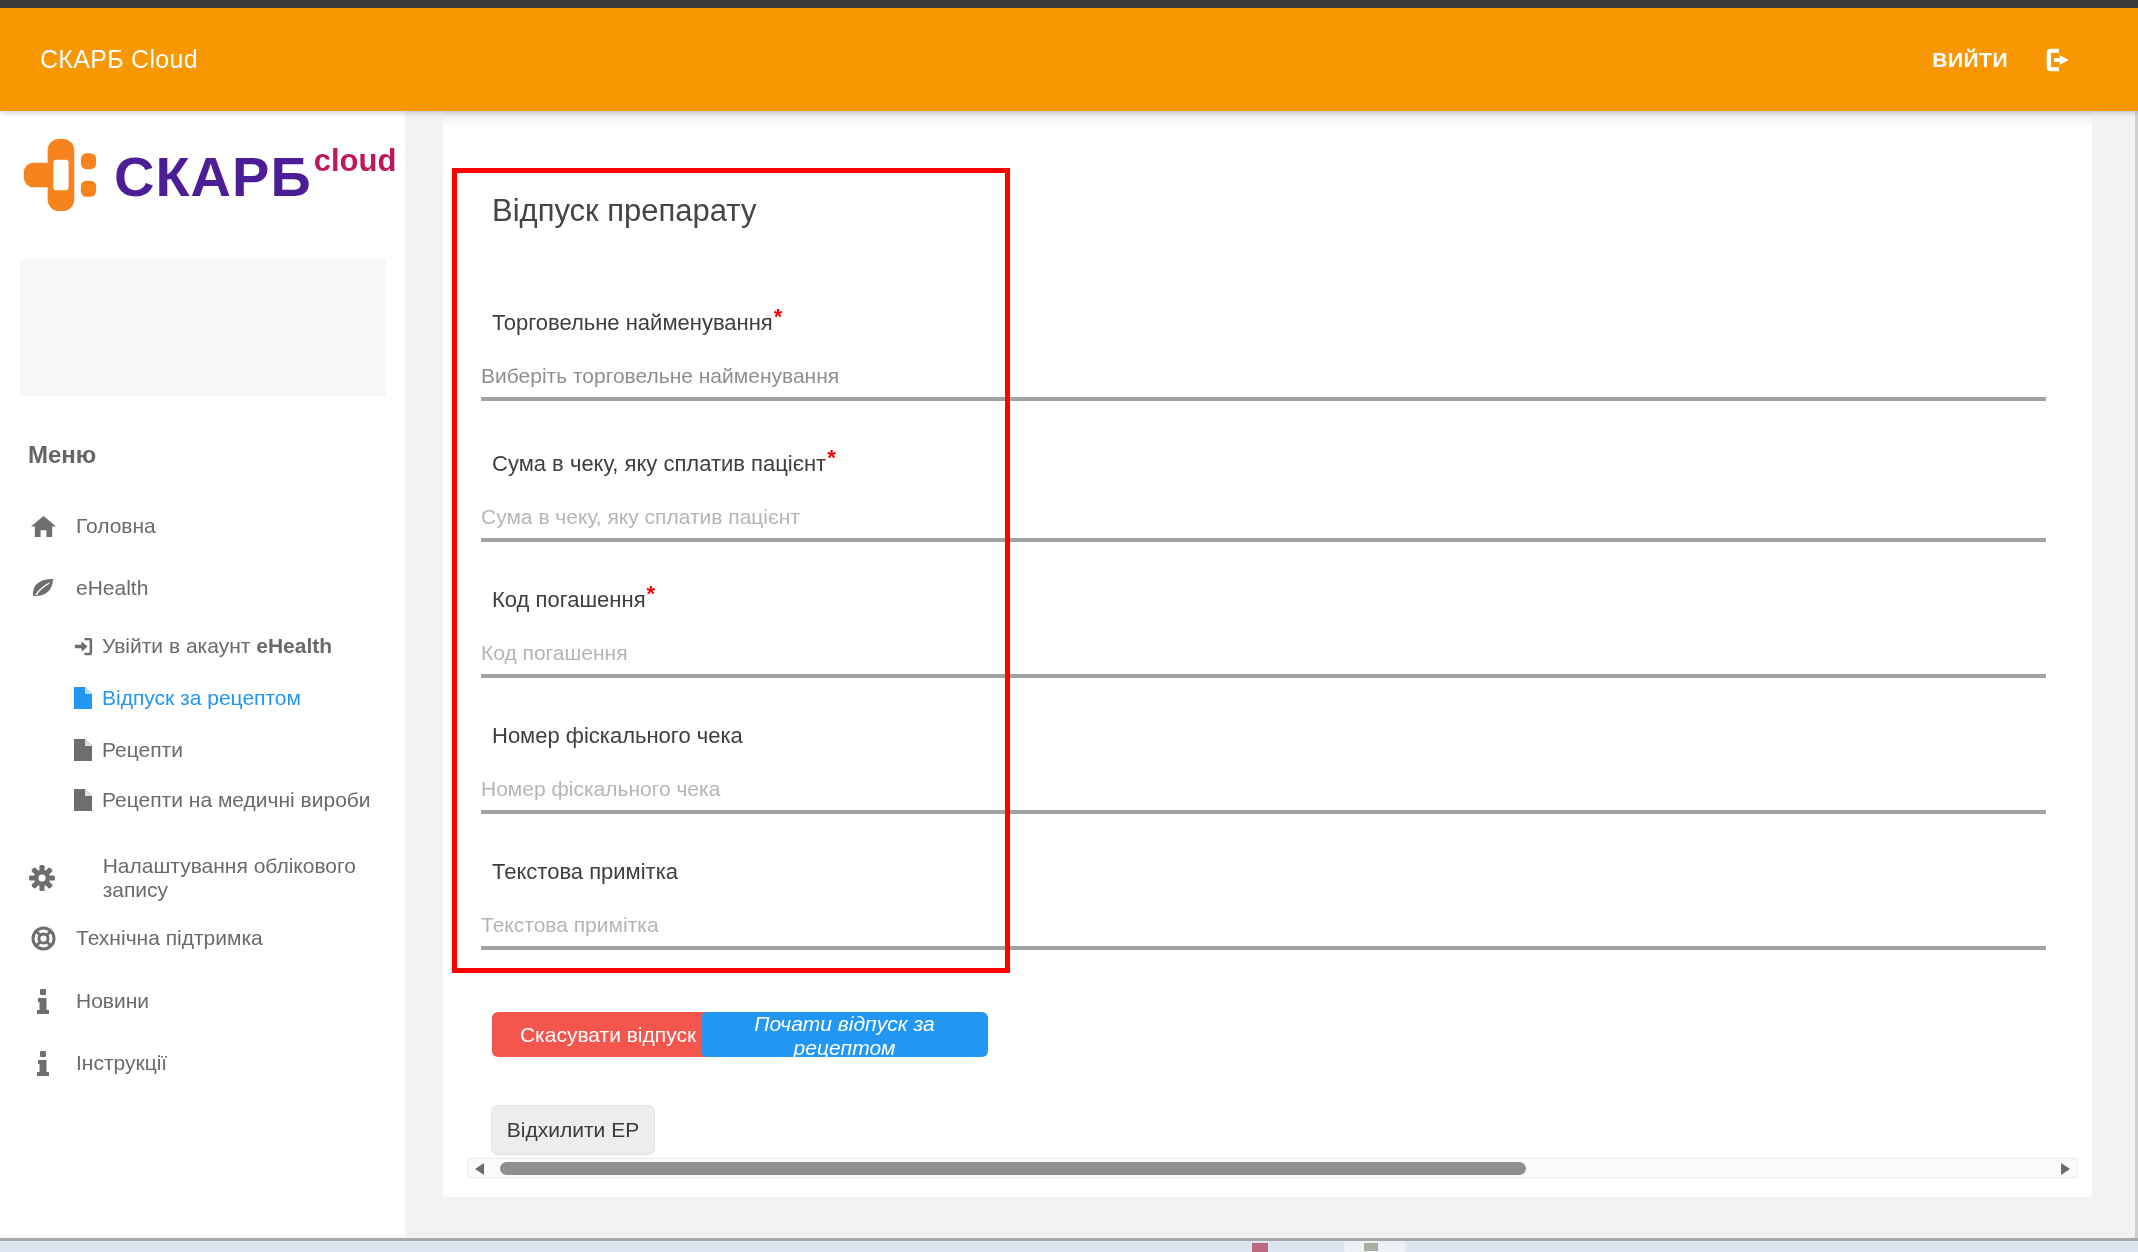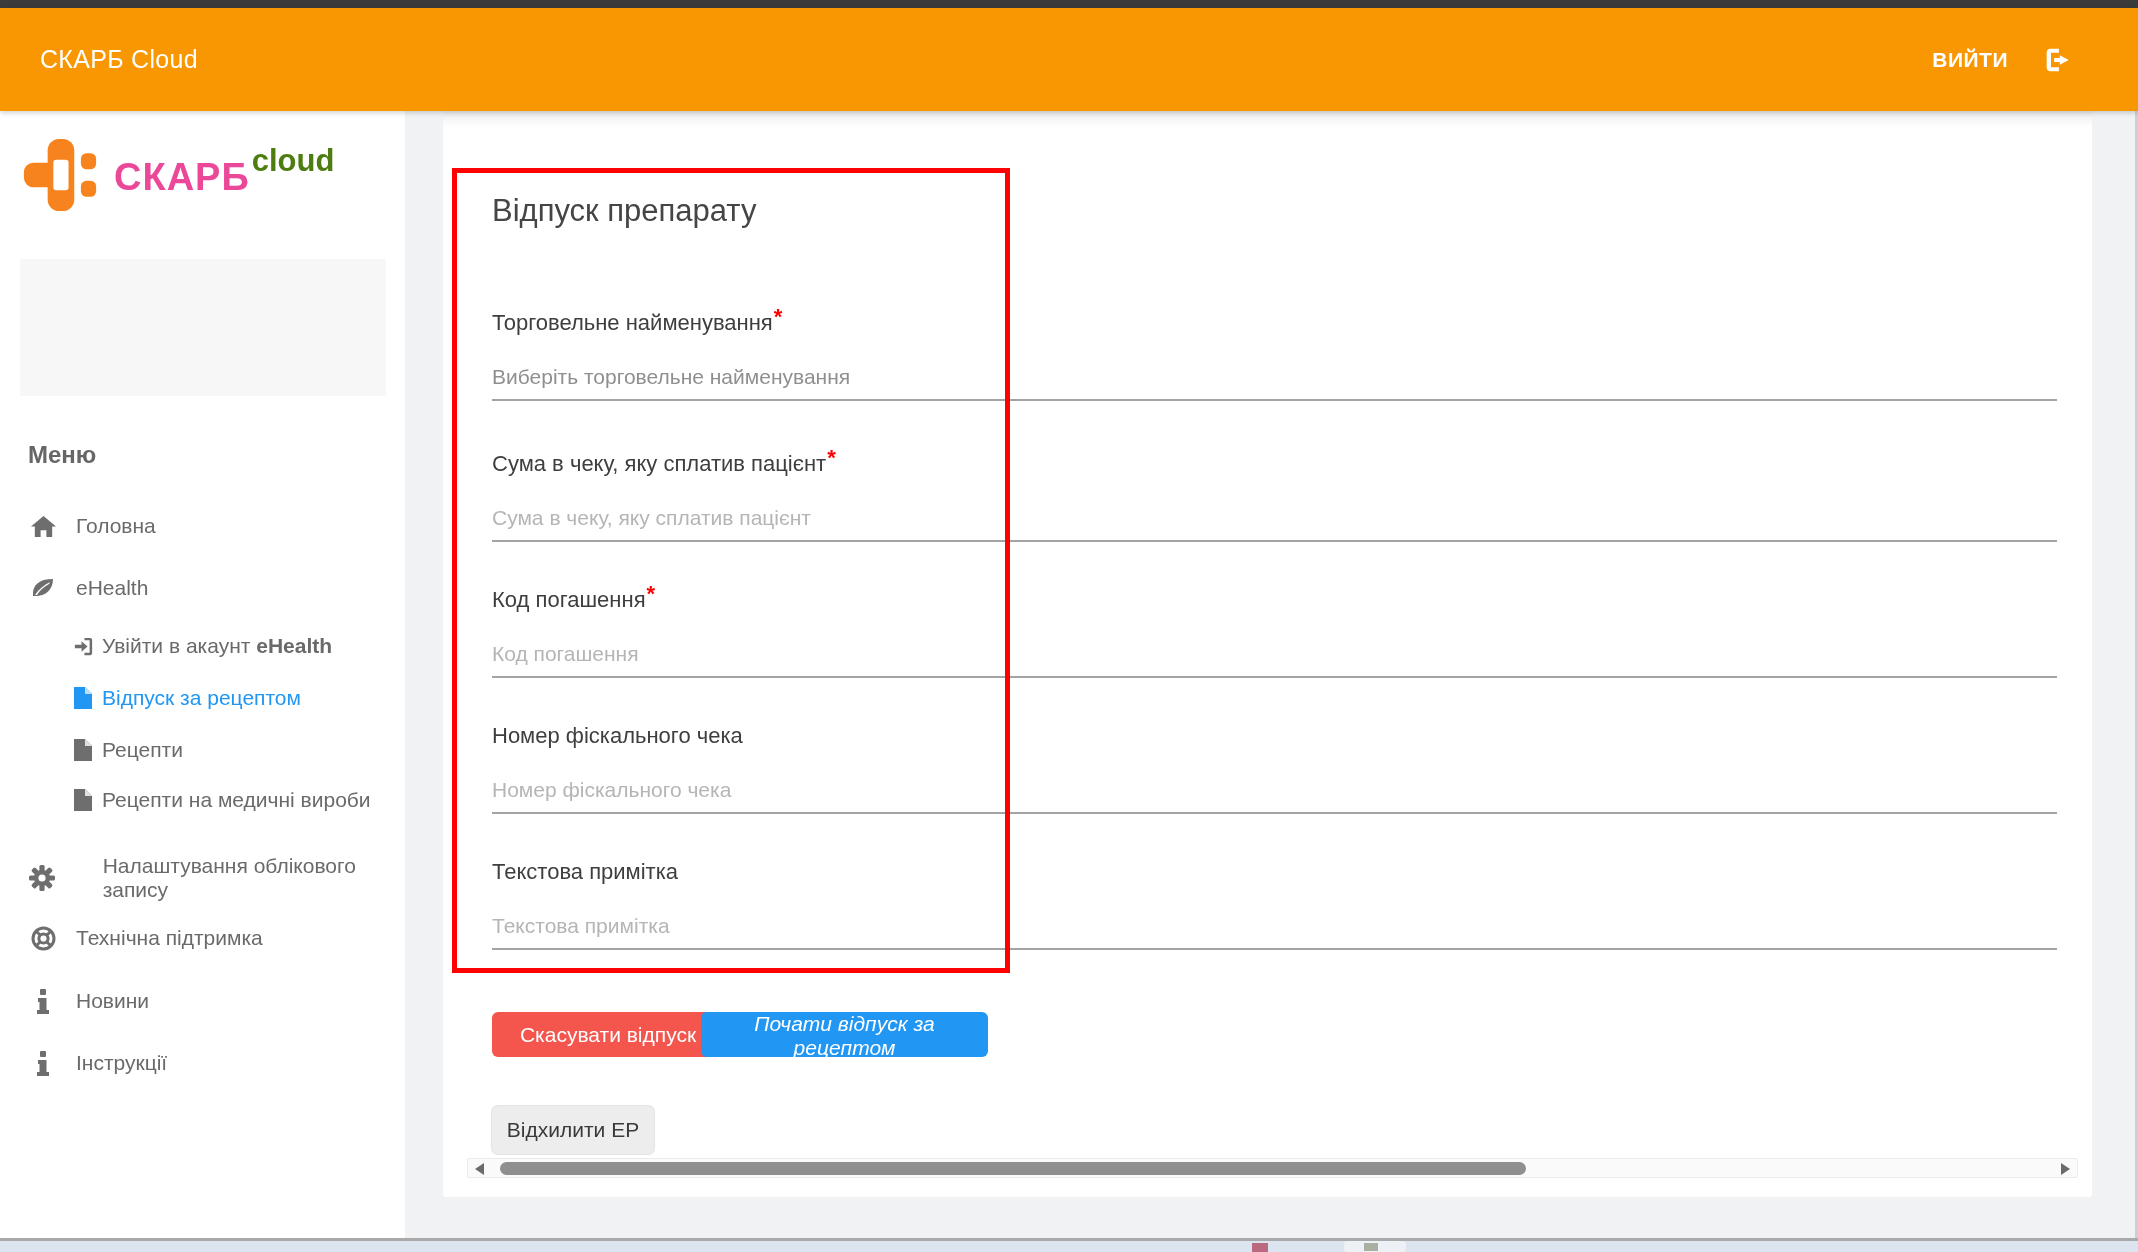--- a/index.html
+++ b/index.html
@@ -28,22 +28,22 @@
     z-index:5;
   }
   .header-title { position:absolute; left:40px; top:0; height:117px; line-height:103px; font-size:25px; letter-spacing:.3px; }
   .logout { position:absolute; right:66px; top:0; height:103px; display:flex; align-items:center; gap:34px; cursor:pointer; }
   .logout-label { font-size:21px; font-weight:bold; letter-spacing:.5px;text-align:center; }
   .logout svg { display:block; }
 
   
   .sidebar { position:absolute; left:0; top:111px; width:405px; height:1127px; background:#fff; }
   .logo { position:absolute; left:22px; top:26px; display:flex; align-items:center; }
-  .logo-brand { font-size:38px; font-weight:bold; color:#ec4899; letter-spacing:1px; margin-left:16px; line-height:74px; }
-  .logo-suffix { font-size:31px; font-weight:bold; color:#4d7c0f; transform:translateY(-16px); margin-left:2px; }
+  .logo-brand { font-size:56px; font-weight:bold; color:#4c1d95; letter-spacing:1px; margin-left:16px; line-height:74px; }
+  .logo-suffix { font-size:31px; font-weight:bold; color:#be185d; transform:translateY(-16px); margin-left:2px; }
   .profile-placeholder { position:absolute; left:20px; top:148px; width:366px; height:137px; background:#f7f7f7; }
   .menu-heading { position:absolute; left:28px; top:330px; font-size:24px; font-weight:bold; color:#666; }
 
   .mi { position:absolute; left:0; width:405px; height:32px; display:flex; align-items:center; color:#6a6a6a; font-size:21px; cursor:pointer; }
   .mi .ic { display:inline-flex; justify-content:center; align-items:center; }
   .mi.top .ic { width:34px; margin-left:26px; margin-right:16px; }
   .mi.sub .ic { width:26px; margin-left:70px; margin-right:6px; }
   .mi.active { color:#2196f3; }
   .mi .b { font-weight:bold; }
   .mi-0 { top:399px; } .mi-1 { top:461px; } .mi-2 { top:519px; }
@@ -60,22 +60,22 @@
     position:absolute; left:452px; top:168px; width:558px; height:805px;
     border:5px solid #fe0101; z-index:9; pointer-events:none;
   }
   .form-title { position:absolute; left:492px; top:193px; font-size:31px; color:#454545; }
 
   .f-label { position:absolute; left:492px; font-size:22px; color:#3e3e3e; }
   .f-label .star { color:#fe0101; font-weight:bold; position:relative; top:-6px; margin-left:1px; }
   .lb-0 { top:310px; } .lb-1 { top:451px; } .lb-2 { top:587px; } .lb-3 { top:723px; } .lb-4 { top:859px; }
 
   .f-input {
-    position:absolute; left:492px; width:1565px; height:46px;
-    border:none; border-bottom:2px solid #a3a3a3; outline:none;
+    position:absolute; left:481px; width:1565px; height:46px;
+    border:none; border-bottom:4px solid #a3a3a3; outline:none;
     font-family:"Liberation Sans", sans-serif; font-size:21px; color:#444; background:transparent;
   }
   .f-input::placeholder { color:#b5b5b5; opacity:1; }
   .f-input.select-ph::placeholder { color:#8f8f8f; }
   .in-0 { top:355px; } .in-1 { top:496px; } .in-2 { top:632px; } .in-3 { top:768px; } .in-4 { top:904px; }
 
   .btn { position:absolute; border:none; border-radius:6px; font-family:"Liberation Sans", sans-serif;
          font-size:21px; cursor:pointer; }
   .btn-cancel { left:492px; top:1012px; width:232px; height:45px; background:#f4564e; color:#fff; }
   .btn-start  { left:701px; top:1012px; width:287px; height:45px; background:#2196f3; color:#fff;font-style:italic; }

